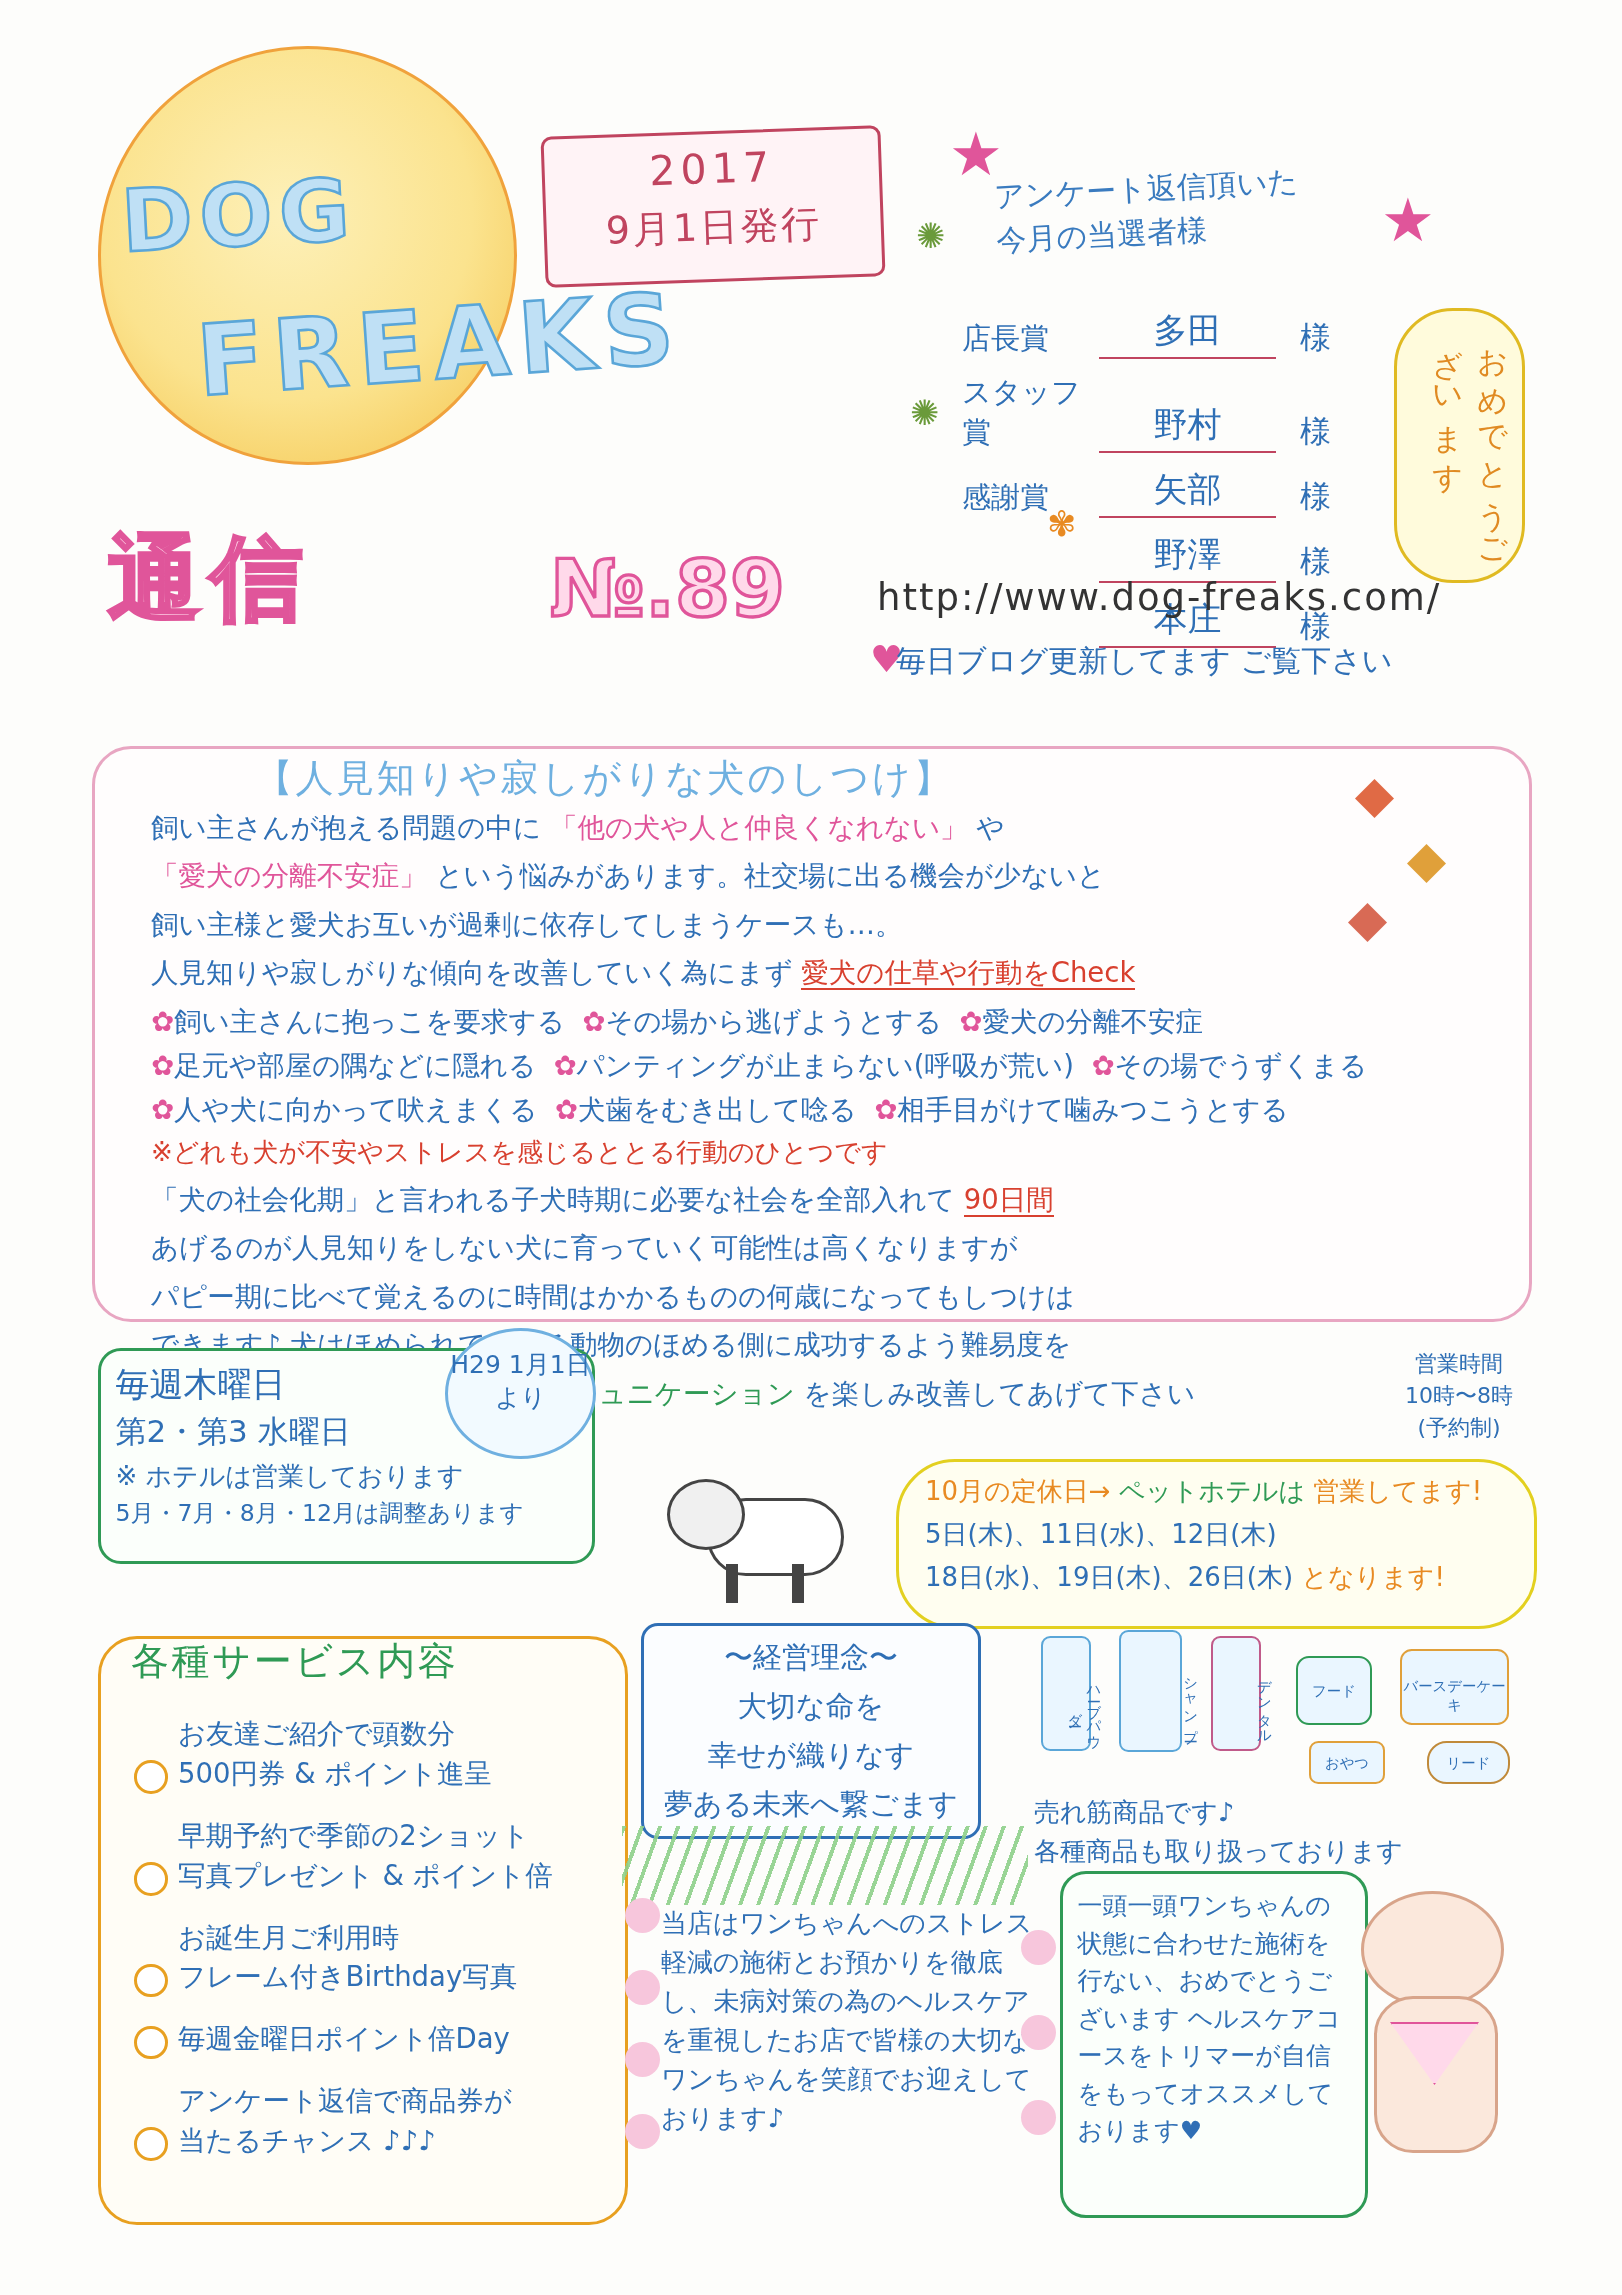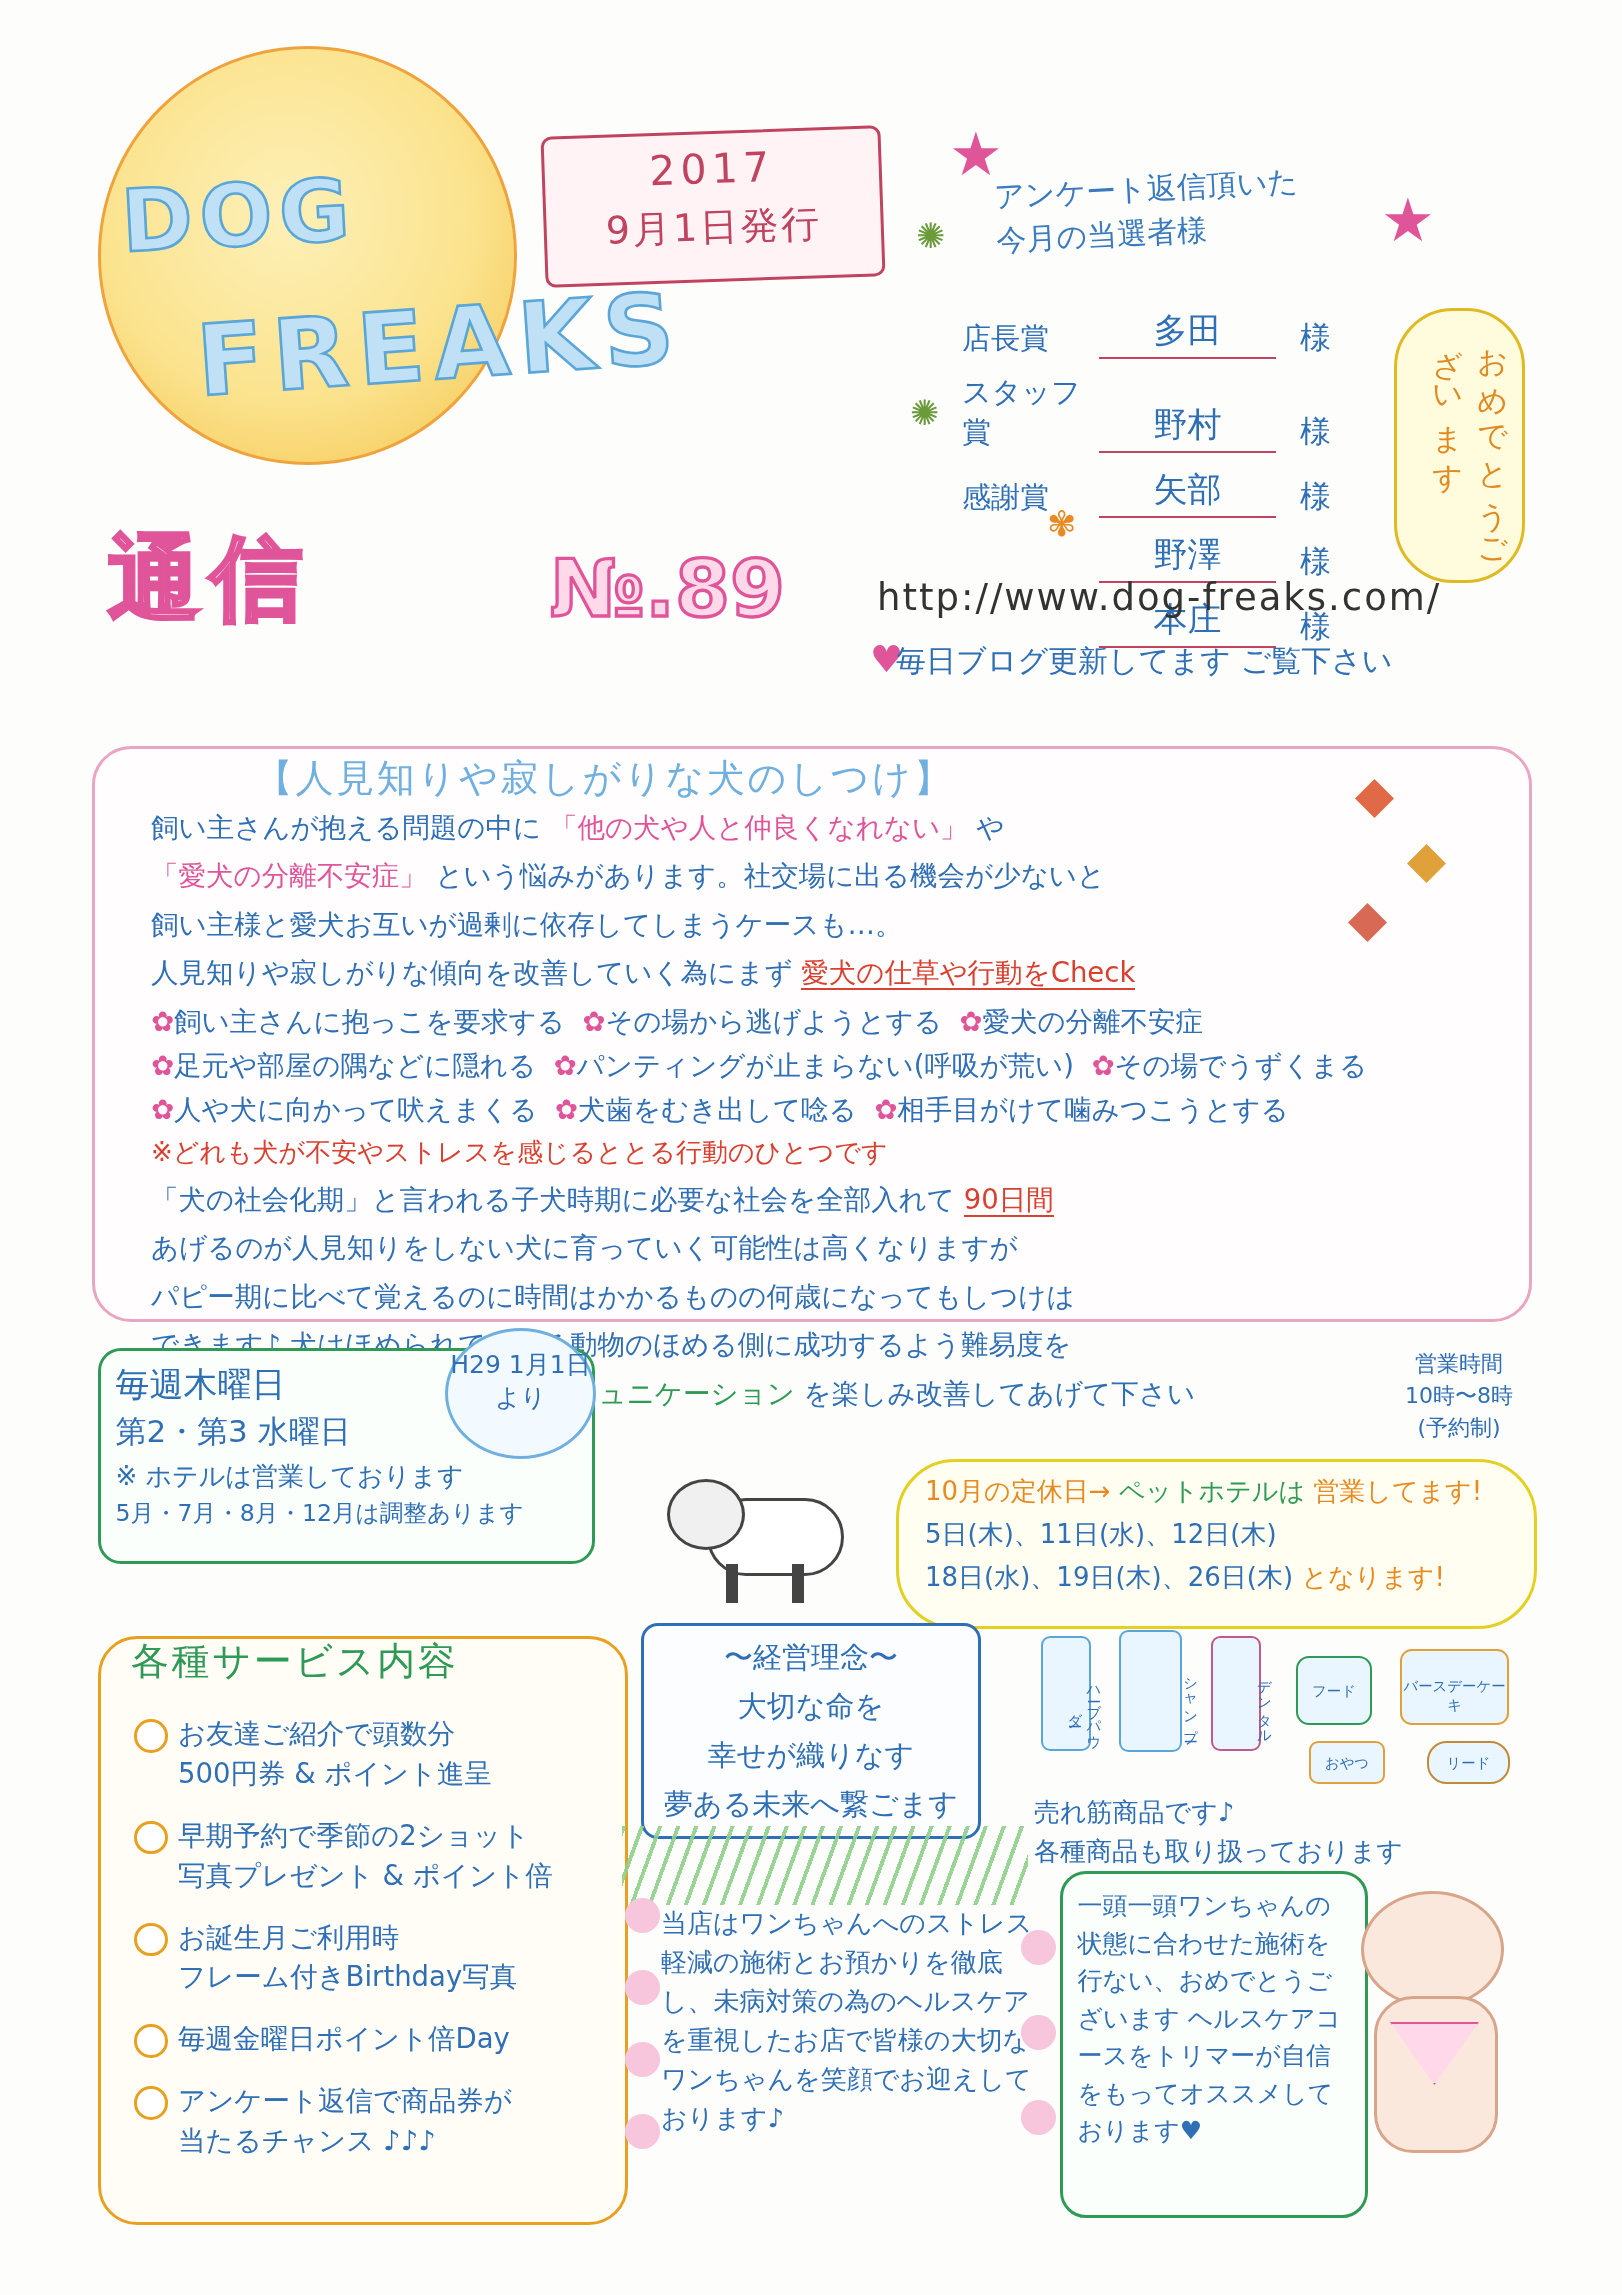--- a/index.html
+++ b/index.html
@@ -152,21 +152,21 @@
 
   
   .services{
     left:98px;top:1636px;width:530px;height:589px;
     border:3.9px solid #e8a020;border-radius:39px;background:#fffdf6;box-sizing:border-box;
   }
   .services-title{
     left:131px;top:1636px;font-size:38px;color:#2f9a55;letter-spacing:2.6px;
   }
   .slist{left:134px;top:1714px;width:484px;}
-  .sitem{display:flex;margin-bottom:22px;}
+  .sitem{display:flex;margin-bottom:22px;align-items:flex-end;}
   .sbullet{width:27.5px;height:27.5px;border-radius:50%;border:3.3px solid #e8a020;background:#fff;margin-right:10.5px;flex:none;margin-top:5.2px;}
   .stext{font-size:27.5px;line-height:1.45;color:#2f6fb5;}
 
   
   .philo{
     left:641px;top:1623px;width:340px;height:216px;
     border:3.3px solid #2f6fb5;border-radius:17px;background:#fbfdff;box-sizing:border-box;
     padding:11.8px 13px;text-align:center;
   }
   .philo .h{font-size:29px;color:#2f6fb5;}

